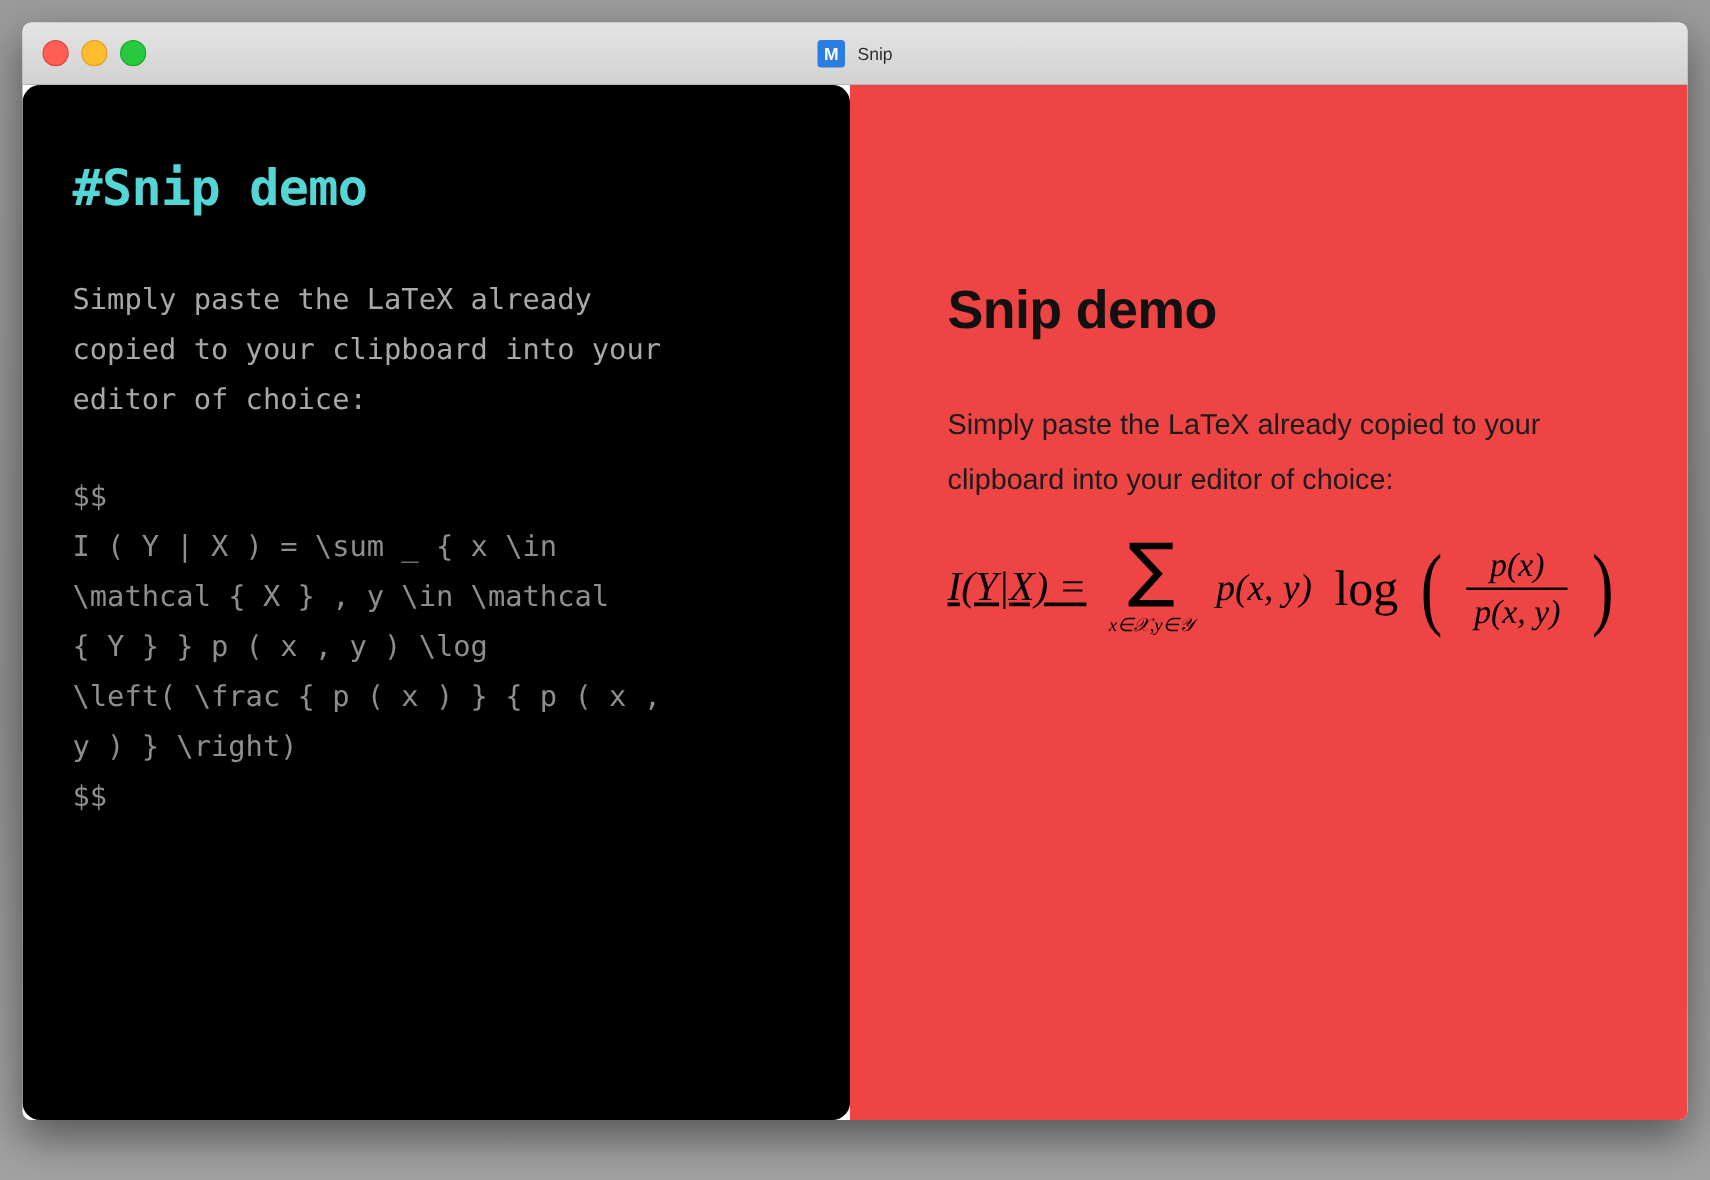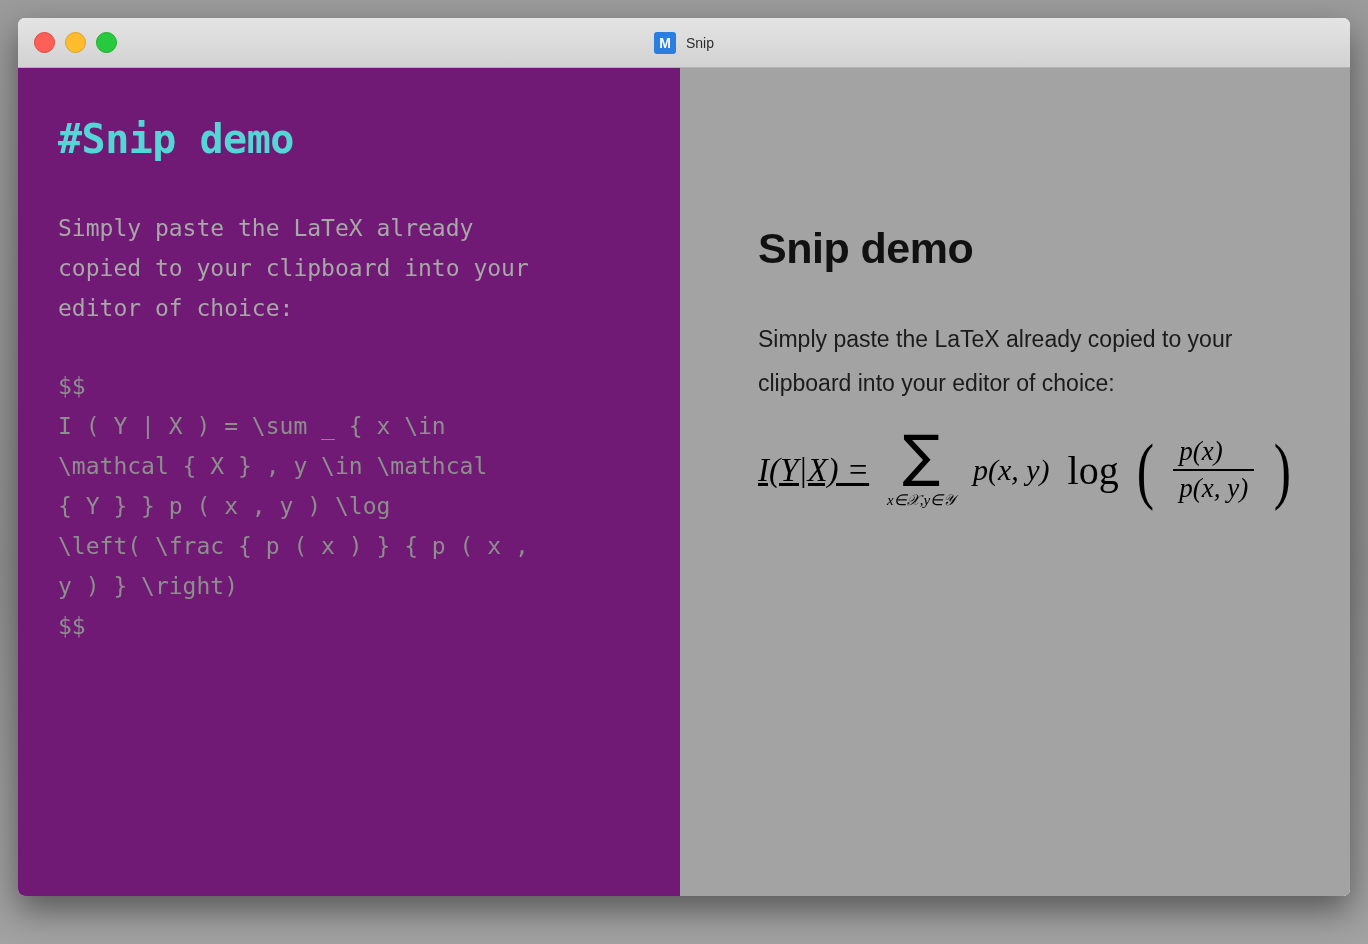--- a/index.html
+++ b/index.html
@@ -96,24 +96,25 @@
   }
 
   #content {
     flex: 1 1 auto;
     display: flex;
     min-height: 0;
   }
 
   #editor-pane {
     flex: 0 0 662px;
-    background: #701a75;
-    padding: 48px 40px 30px 40px;
+    background: #000000;
+    padding: 60px 40px 30px 40px;
     box-sizing: border-box;
     overflow: hidden;
+    border-radius: 14px;
   }
 
   #editor-heading {
     font-family: "DejaVu Sans Mono", monospace;
     font-size: 40px;
     font-weight: bold;
     color: #55d6d6;
     margin: 0 0 46px 0;
     letter-spacing: -0.5px;
     white-space: pre;
@@ -128,21 +129,21 @@
     margin: 0;
   }
 
   .editor-text.dim {
     color: #8e8e8e;
     margin-top: 38px;
   }
 
   #preview-pane {
     flex: 1 1 auto;
-    background: #a3a3a3;
+    background: #ef4444;
     padding: 56px 72px 30px 78px;
     box-sizing: border-box;
     overflow: hidden;
   }
 
   #preview-heading {
     font-family: "Liberation Sans", sans-serif;
     font-size: 43px;
     font-weight: bold;
     color: #111111;
@@ -210,21 +211,21 @@
     font-size: 74px;
     font-family: "Liberation Serif", serif;
     line-height: 0.8;
     transform: scaleX(0.7);
     display: inline-block;
   }
 
   .frac {
     display: inline-flex;
     flex-direction: column;
-    align-items: flex-start;
+    align-items: center;
     margin: 0 2px;
   }
   .frac .num, .frac .den {
     font-size: 27px;
     font-style: italic;
     padding: 2px 6px;
     white-space: nowrap;
   }
   .frac .bar {
     width: 100%;

